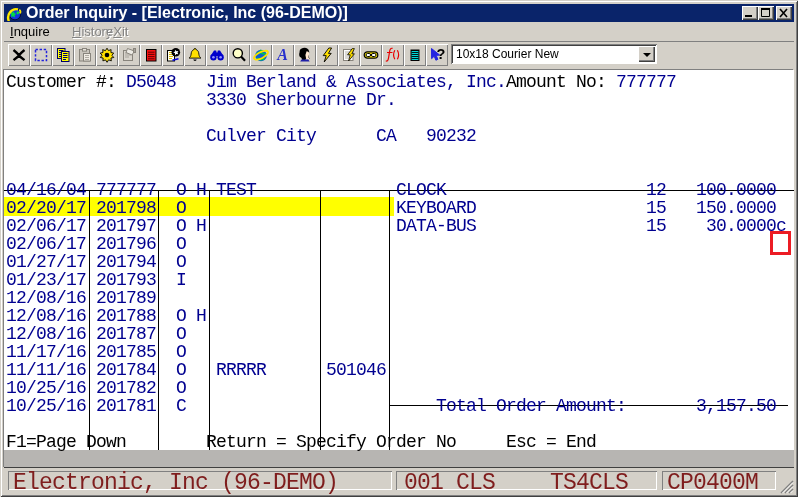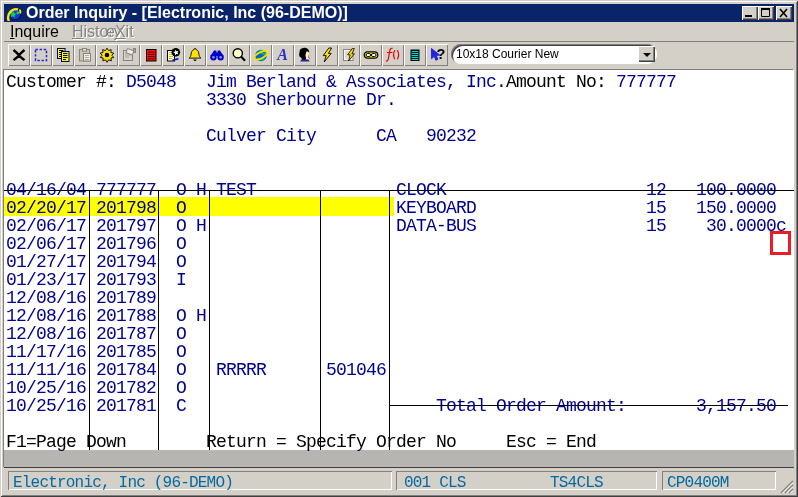--- a/index.html
+++ b/index.html
@@ -7,51 +7,51 @@
  box-shadow:inset 1px 1px 0 #d4d0c8, inset -1px -1px 0 #404040,
             inset 2px 2px 0 #fff, inset -2px -2px 0 #808080;}
 .titlebar{position:absolute;left:4px;top:4px;width:790px;height:18px;background:#0a246a;}
 .ticon{position:absolute;left:2px;top:1px;width:16px;height:16px;}
 .ttext{position:absolute;left:22px;top:0;height:18px;line-height:18px;color:#fff;
  font-weight:bold;font-size:16px;letter-spacing:0px;white-space:pre;}
 .cbtn{position:absolute;top:2px;width:16px;height:14px;background:#d4d0c8;
  box-shadow:inset 1px 1px 0 #fff, inset -1px -1px 0 #404040, inset -2px -2px 0 #808080;}
 #bmin{left:738px}#bmax{left:754px}#bcls{left:772px}
 .menubar{position:absolute;left:4px;top:22px;width:790px;height:19px;}
-.mi{position:absolute;top:1px;height:18px;line-height:18px;font-size:16px;color:#000;white-space:pre;}
+.mi{position:absolute;top:1px;height:18px;line-height:18px;font-size:13px;color:#000;white-space:pre;}
 .dis{color:#848484;text-shadow:1px 1px 0 #fff;}
 .toolbar{position:absolute;left:4px;top:41px;width:790px;height:29px;
  border-top:1px solid #808080;}
 .trow{position:absolute;left:4px;top:2px;height:22px;display:flex;}
 .tbtn{width:22px;height:22px;background:#d4d0c8;position:relative;
  box-shadow:inset 1px 1px 0 #fff, inset -1px -1px 0 #808080;}
 .tbtn svg{position:absolute;left:3px;top:3px;}
 .combo{position:absolute;left:447px;top:2px;width:206px;height:20px;background:#fff;
- box-shadow:inset 1px 1px 0 #808080, inset -1px -1px 0 #fff, inset 2px 2px 0 #404040;border-radius:10px;}
+ box-shadow:inset 1px 1px 0 #808080, inset -1px -1px 0 #fff, inset 2px 2px 0 #404040;}
 .combo span{position:absolute;left:5px;top:0;line-height:20px;font-size:12px;color:#000;}
 .drop{position:absolute;right:2px;top:2px;width:17px;height:16px;background:#d4d0c8;
  box-shadow:inset 1px 1px 0 #fff, inset -1px -1px 0 #404040, inset -2px -2px 0 #808080;}
 .drop i{position:absolute;left:5px;top:7px;width:0;height:0;border:4px solid transparent;
  border-top:4px solid #000;border-bottom:none;}
 .content{position:absolute;left:4px;top:70px;width:790px;height:398px;background:#fff;box-shadow:-1px -1px 0 #808080;}
 .yellow{position:absolute;left:0px;top:127px;width:390px;height:18.5px;background:#ffff00;}
 .vl{position:absolute;width:1px;background:#000;top:121px;height:259px;}
 .hl{position:absolute;height:1px;background:#000;}
 .msgbar{position:absolute;left:0;top:380px;width:790px;height:18px;background:#b7b5b2;
  border-bottom:0px;}
 .msgdark{position:absolute;left:0;top:397px;width:790px;height:1px;background:#404040;}
 pre.grid{position:absolute;left:2px;top:2.5px;margin:0;white-space:pre;
  font-family:"Liberation Mono",monospace;font-size:18px;line-height:18px;
  letter-spacing:-0.802px;color:#000090;}
 pre.grid b{font-weight:normal;color:#000;margin-top:34px;}
 .redbox{position:absolute;left:766px;top:161px;width:15px;height:18px;border:3px solid #ec1c24;}
 .panel{position:absolute;top:471px;height:19px;background:#d4d0c8;
  box-shadow:inset 1px 1px 0 #808080, inset -1px -1px 0 #fff;}
 .stext{position:absolute;top:473.5px;height:18px;font-family:"Liberation Mono",monospace;
- font-size:16px;line-height:18px;letter-spacing:-0.802px;color:#0369a1;white-space:pre;}
+ font-size:23px;line-height:18px;letter-spacing:-0.802px;color:#7f1d1d;white-space:pre;}
 </style></head>
 <body>
 <div class="win"></div>
 <div class="titlebar">
  <svg class="ticon" viewBox="0 0 16 16">
   <circle cx="9" cy="9.2" r="5.6" fill="#1535e0" stroke="#000" stroke-width="0.7"></circle>
   <path d="M4.5 6.5l2.2 1.2L8 6l.4 2.5 2 .3-1.8 1.4.3 2.2-2-1.2-1.9.8.4-2.2z" fill="#00e040"></path>
   <path d="M11.5 6.2l1.6.8-.3 2-1.8.4-.6-1.8z" fill="#00e040"></path>
   <path d="M2.8 16.2C.2 9.5 5.5 2.8 12 4.4" stroke="#ffe800" stroke-width="2.4" fill="none"></path>
   <path d="M13.2 4.9c1.5.8 1.8 2.5.4 3.4" stroke="#ffe800" stroke-width="1.8" fill="none"></path>

